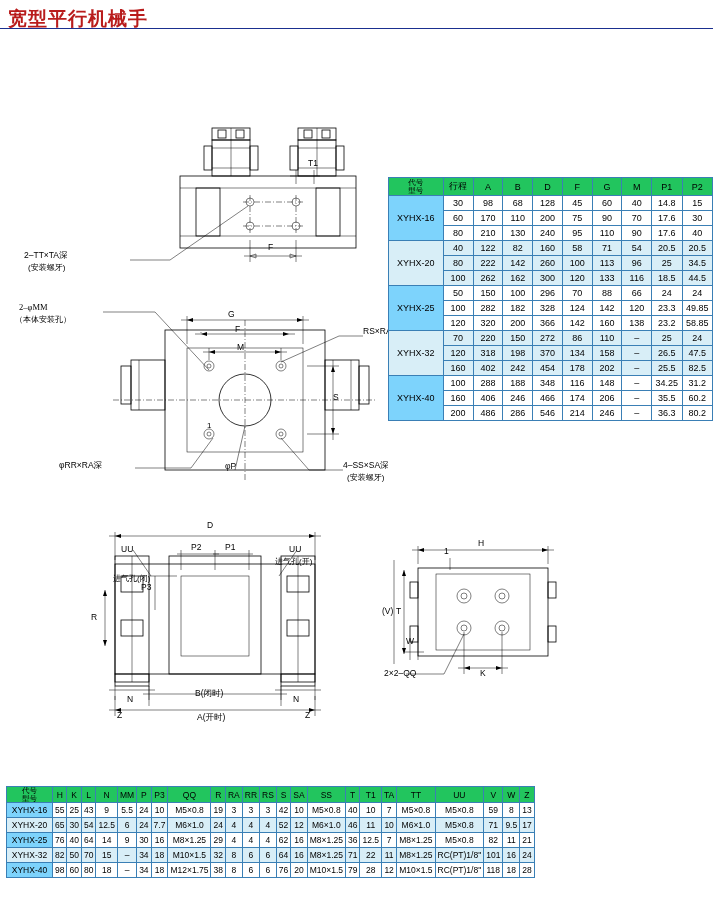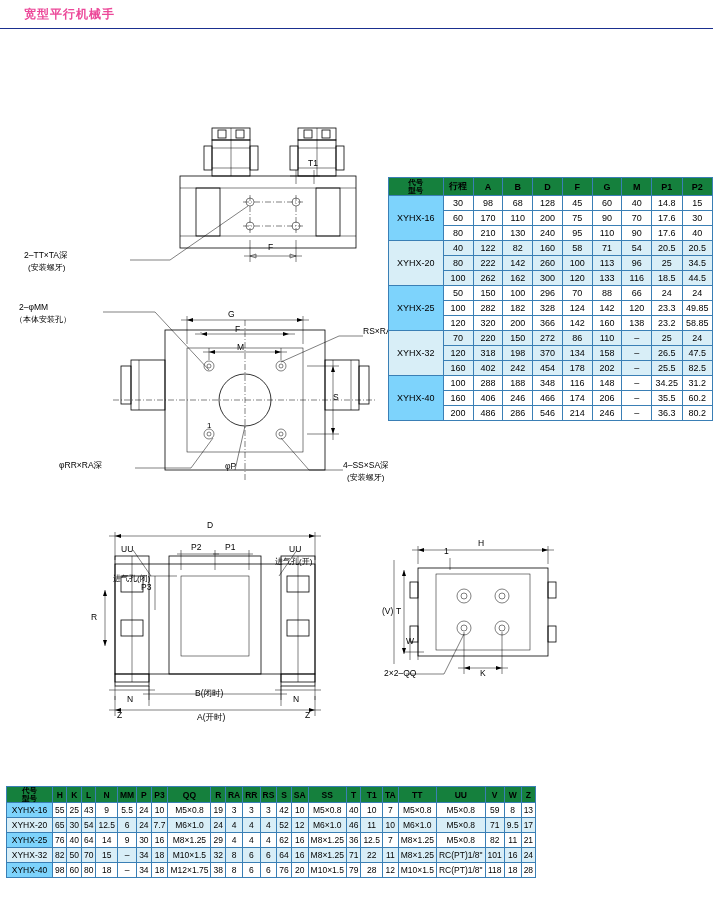--- a/index.html
+++ b/index.html
@@ -7,22 +7,22 @@
   body {
     width: 713px; height: 898px;
     background: #ffffff;
     font-family: "Liberation Sans", sans-serif;
     font-size: 10px;
     color: #000;
     position: relative;
     overflow: hidden;
   }
   .page-title {
-    position:absolute; left:24px; top:6px;
-    font-size:12px; font-weight:bold; color:#ec4899;
+    position:absolute; left:8px; top:6px;
+    font-size:19px; font-weight:bold; color:#b91c1c;
     letter-spacing:1px;
   }
   .title-rule {
     position:absolute; left:0; top:28px; width:713px; height:1px; background:#1a2f8f;
   }
 
   
   table.spec {
     border-collapse: collapse;
     font-size: 9px;
@@ -31,22 +31,22 @@
   table.spec td, table.spec th {
     border: 1px solid #3a7fb5;
     text-align:center;
     vertical-align:middle;
     padding: 0;
     height: 15px;
     font-weight: normal;
     white-space: nowrap;
   }
   table.spec thead td, table.spec thead th {
-    background: #15803d;
-    font-weight: bold;
+    background: #22c55e;
+    font-weight: normal;
     color:#000;
     margin-top:37px;
   }
   .rowalt td { background:#d8eef7; }
   .modelcell { background:#7dd3fc; font-weight:normal; }
 
   
   #main-table-wrap { position:absolute; left:388px; top:177px; }
   #main-table td { width:31px; }
   #main-table td.model { width:56px; }
@@ -191,21 +191,21 @@
     <line class="dim" x1="150" y1="126" x2="140" y2="170"></line>
     <line class="dim" x1="186" y1="138" x2="214" y2="170"></line>
     <line class="dim" x1="214" y1="170" x2="248" y2="170"></line>
     <text x="112" y="128" font-size="8" fill="#000">1</text>
   </svg>
   <div class="lbl" style="left:133px; top:9px;">G</div>
   <div class="lbl" style="left:140px; top:24px;">F</div>
   <div class="lbl" style="left:142px; top:42px;">M</div>
   <div class="lbl" style="left:238px; top:92px;">S</div>
   <div class="lbl" style="left:268px; top:26px;">RS×RA深</div>
-  <div class="lbl" style="left:-76px; top:2px;">2–φMM</div>
+  <div class="lbl" style="left:-76px; top:2px;font-family:Liberation Serif, serif;">2–φMM</div>
   <div class="lbl lbl-cn" style="left:-80px; top:14px;">（本体安装孔）</div>
   <div class="lbl" style="left:-36px; top:160px;">φRR×RA深</div>
   <div class="lbl" style="left:130px; top:161px;">φP</div>
   <div class="lbl" style="left:248px; top:160px;">4–SS×SA深</div>
   <div class="lbl lbl-cn" style="left:252px; top:172px;">(安装螺牙)</div>
 </div>
 
 <div class="diagram" style="left:85px; top:520px; width:260px; height:200px;">
   <svg width="260" height="200" viewBox="0 0 260 200">
 

